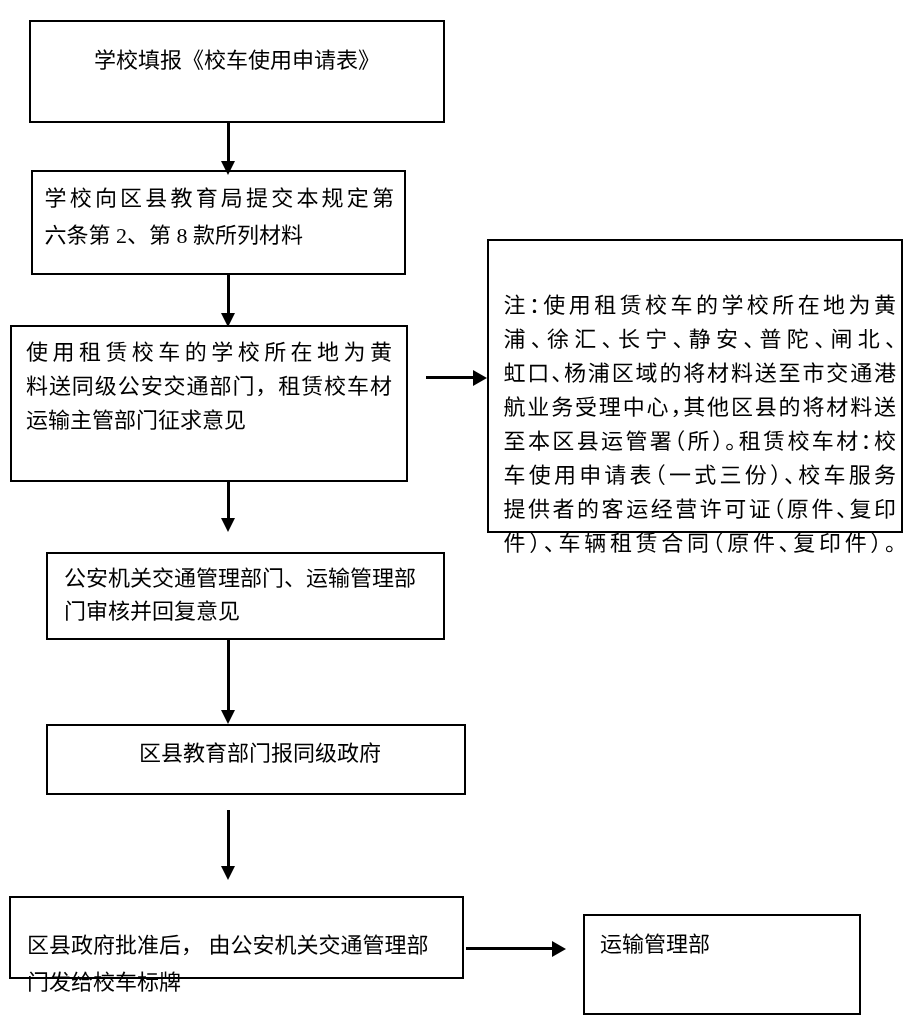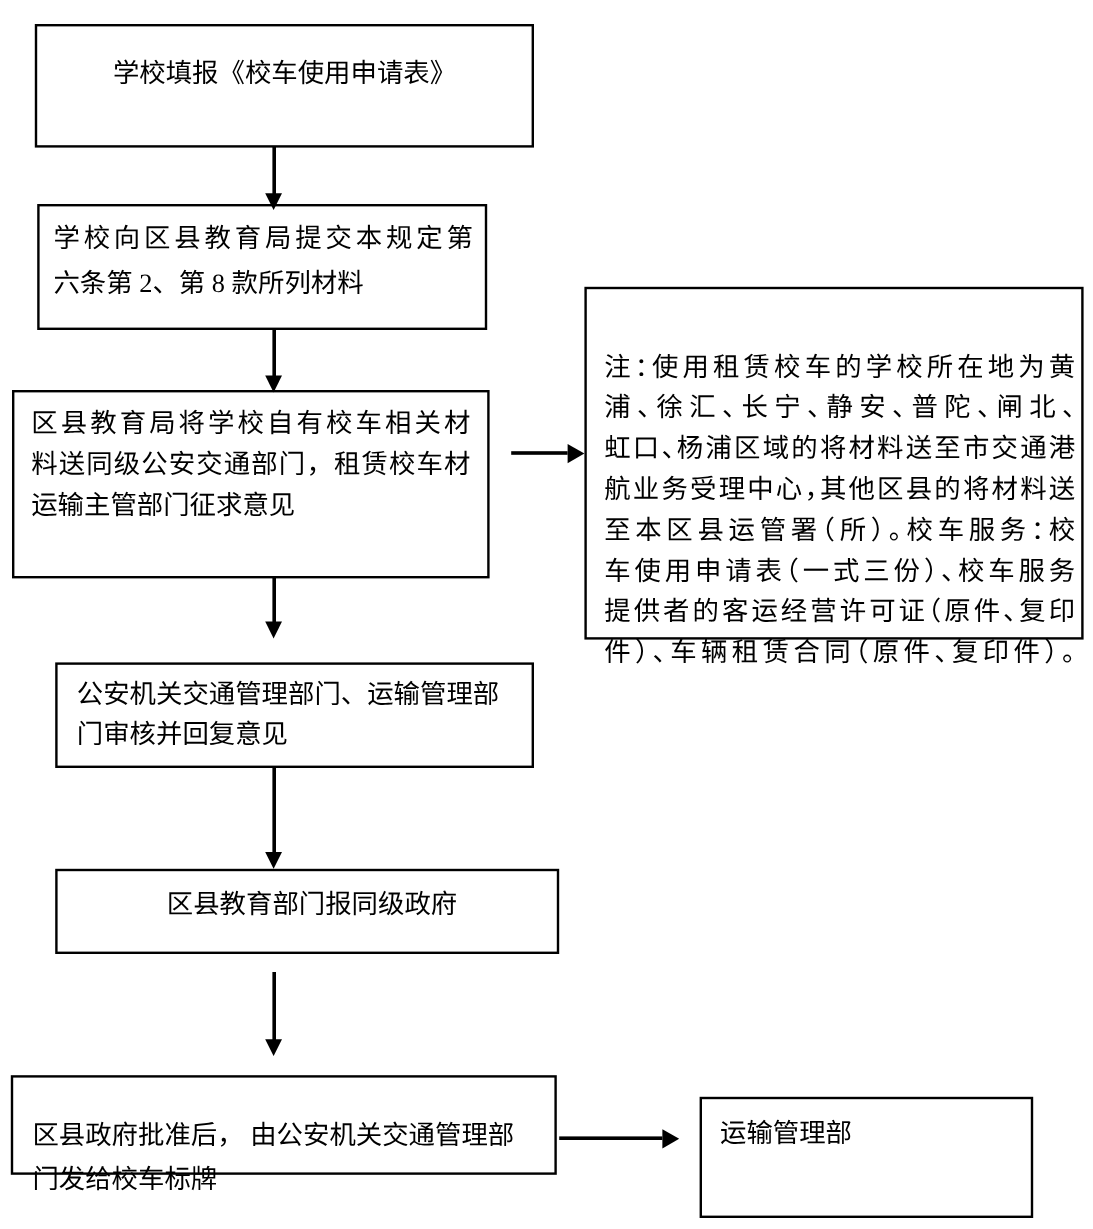--- a/index.html
+++ b/index.html
@@ -66,21 +66,21 @@
     </div>
 
   <div class="fbox" style="left:31px; top:170px; width:375px; height:105px;"></div>
   <div class="txt jwrap" id="t2">
       <div class="tl">学校向区县教育局提交本规定第</div>
       <div class="tl">六条第 2、第 8 款所列材料</div>
     </div>
 
   <div class="fbox" style="left:9.5px; top:325px; width:398px; height:157px;"></div>
   <div class="txt jwrap" id="t3">
-      <div class="tl">区县教育局将学校自有校车相关材</div>
+      <div class="tl">使用租赁校车的学校所在地为黄</div>
       <div class="tl">料送同级公安交通部门，租赁校车材</div>
       <div class="tl">运输主管部门征求意见</div>
     </div>
 
   <div class="fbox" style="left:46px; top:552px; width:399px; height:87.5px;"></div>
   <div class="txt" id="t4">
       <div class="tl">公安机关交通管理部门、运输管理部</div>
       <div class="tl">门审核并回复意见</div>
     </div>
 
@@ -94,21 +94,21 @@
       <div class="tl">区县政府批准后， 由公安机关交通管理部</div>
       <div class="tl">门发给校车标牌</div>
     </div>
 
   <div class="fbox" style="left:487px; top:239px; width:416px; height:294px;"></div>
   <div class="txt jall" id="tn1">
       <div class="tl">注：使用租赁校车的学校所在地为黄</div>
       <div class="tl">浦、徐汇、长宁、静安、普陀、闸北、</div>
       <div class="tl">虹口、杨浦区域的将材料送至市交通港</div>
       <div class="tl">航业务受理中心，其他区县的将材料送</div>
-      <div class="tl">至本区县运管署（所）。校车服务：校</div>
+      <div class="tl">至本区县运管署（所）。租赁校车材：校</div>
       <div class="tl">车使用申请表（一式三份）、校车服务</div>
       <div class="tl">提供者的客运经营许可证（原件、复印</div>
       <div class="tl">件）、车辆租赁合同（原件、复印件）。</div>
     </div>
 
   <div class="fbox" style="left:583px; top:914px; width:278px; height:101px;"></div>
   <div class="txt" id="tn2">
       <div class="tl">运输管理部</div>
     </div>
 

